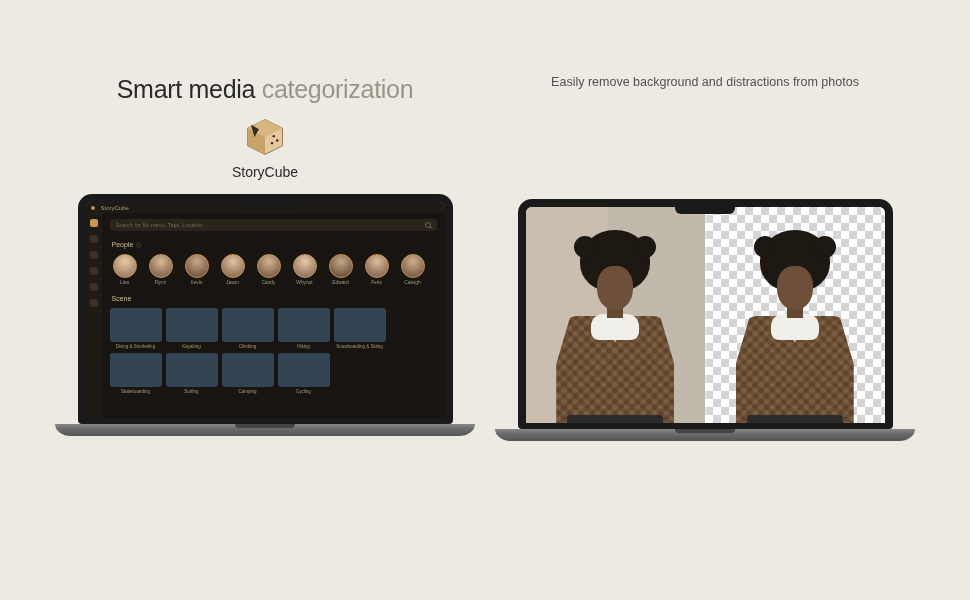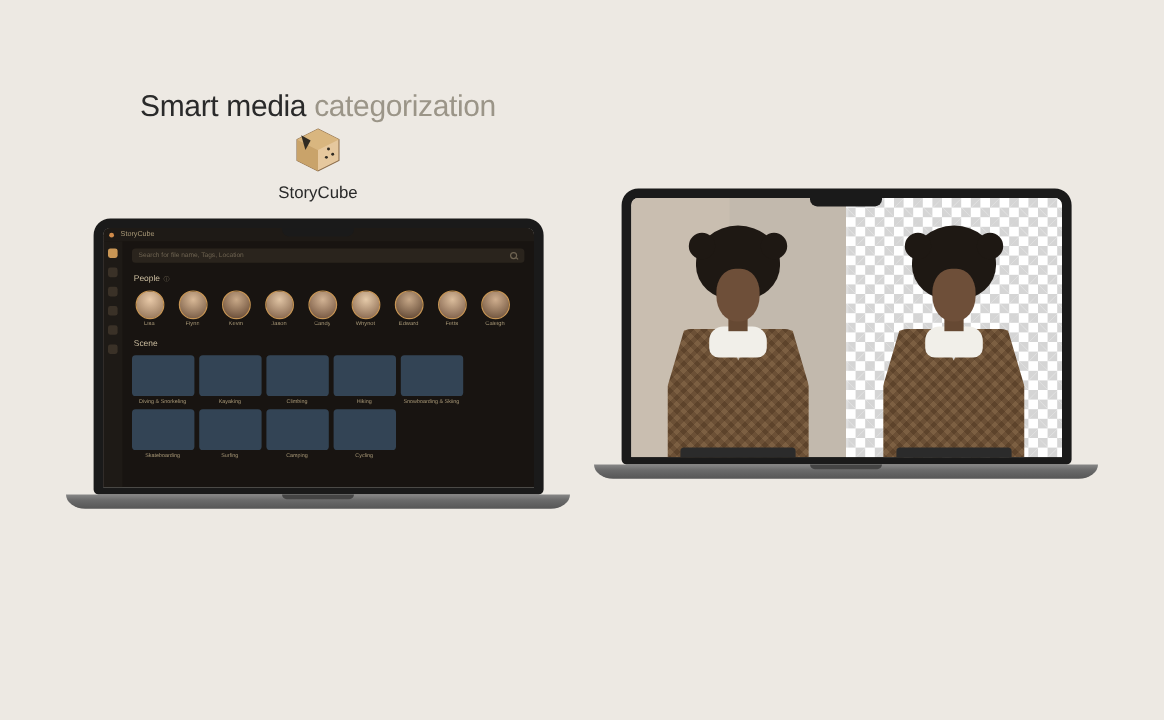--- a/index.html
+++ b/index.html
@@ -15,21 +15,21 @@
   display: flex;
   gap: 50px;
   padding: 75px 70px 0;
   height: 100%;
 }
 .panel { flex: 1; display: flex; flex-direction: column; align-items: center; }
 .panel h2 {
   font-size: 25px;
   font-weight: 500;
   letter-spacing: -0.3px;
-  margin-bottom: 0;
+  margin-bottom: 12px;
   color: #2a2a2a;
   text-align: center;
 }
 .panel h2 .soft { color: #9b9588; }
 .panel p {
   font-size: 12.5px;
   color: #525252;
   margin-bottom: 28px;
   text-align: center;
 }
@@ -312,20 +312,21 @@
               </div>
             </div>
           </div>
         </div>
       </div>
       <div class="laptop-base"></div>
     </div>
   </div>
 
   <div class="panel">
+    <p>Easily remove background and distractions from photos</p>
 
     <div style="height:82px"></div>
 
     <div class="laptop">
       <div class="laptop-screen">
         <div class="notch"></div>
         <div class="editor-view">
           <div class="split left">
             <div class="wall"></div>
             <div class="person-figure">

